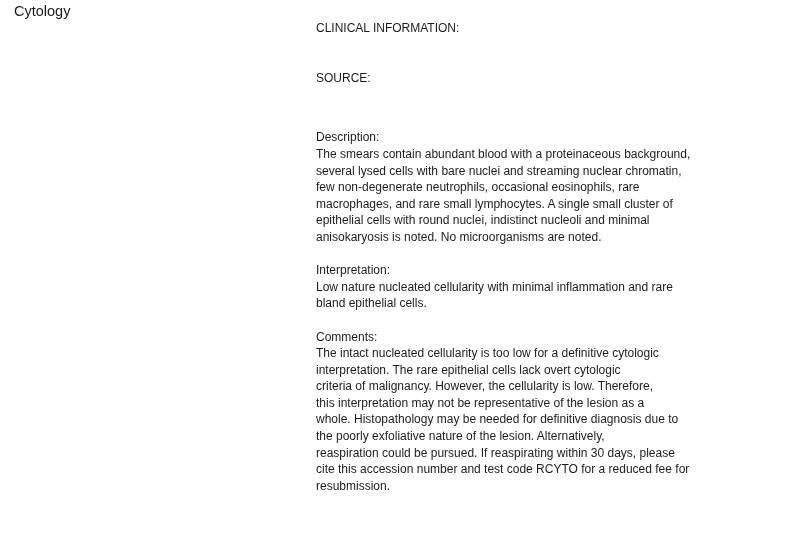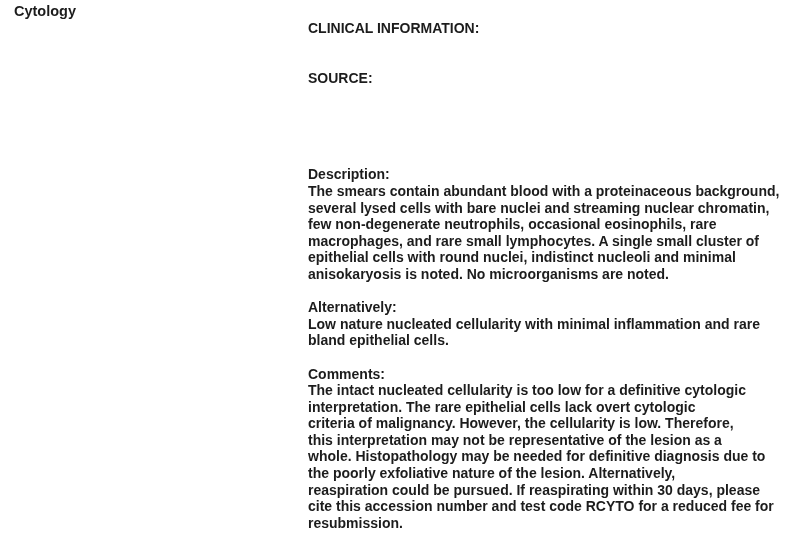--- a/index.html
+++ b/index.html
@@ -9,48 +9,47 @@
     background: #ffffff;
     font-family: "Liberation Sans", "DejaVu Sans", sans-serif;
     overflow: hidden;
   }
   .page {
     position: relative;
     width: 788px;
     height: 543px;
     background: #ffffff;
     color: #1c1c1c;
-    font-weight: bold;
   }
   .row-label {
     position: absolute;
     left: 14px;
     top: 3px;
     font-size: 14.5px;
     line-height: 16.6px;
     color: #1c1c1c;
   }
   .report-content {
     position: absolute;
-    left: 308px;
+    left: 316px;
     top: 20px;
     width: 482px;
-    font-size: 14px;
+    font-size: 12px;
     line-height: 16.6px;
     color: #1c1c1c;
   }
   .report-section .section-heading {
     white-space: pre;
   }
   .report-section .section-body {
     white-space: pre;
   }
   
   .sec-clinical       { margin-bottom: 33.2px; }  
-  .sec-source         { margin-bottom: 80px; }  
+  .sec-source         { margin-bottom: 43px; }  
   .sec-description    { margin-bottom: 16.6px; }  
   .sec-interpretation { margin-bottom: 16.6px; }  
   .sec-comments       { margin-bottom: 0; }
 </style>
 </head>
 <body>
 
 <div class="page">
 
   <div class="row-label">Cytology</div>
@@ -70,21 +69,21 @@
       <div class="section-heading">Description:</div>
       <div class="section-body">The smears contain abundant blood with a proteinaceous background,
 several lysed cells with bare nuclei and streaming nuclear chromatin,
 few non-degenerate neutrophils, occasional eosinophils, rare
 macrophages, and rare small lymphocytes. A single small cluster of
 epithelial cells with round nuclei, indistinct nucleoli and minimal
 anisokaryosis is noted. No microorganisms are noted.</div>
     </section>
 
     <section class="report-section sec-interpretation">
-      <div class="section-heading">Alternatively:</div>
+      <div class="section-heading">Interpretation:</div>
       <div class="section-body">Low nature nucleated cellularity with minimal inflammation and rare
 bland epithelial cells.</div>
     </section>
 
     <section class="report-section sec-comments">
       <div class="section-heading">Comments:</div>
       <div class="section-body">The intact nucleated cellularity is too low for a definitive cytologic
 interpretation. The rare epithelial cells lack overt cytologic
 criteria of malignancy. However, the cellularity is low. Therefore,
 this interpretation may not be representative of the lesion as a

